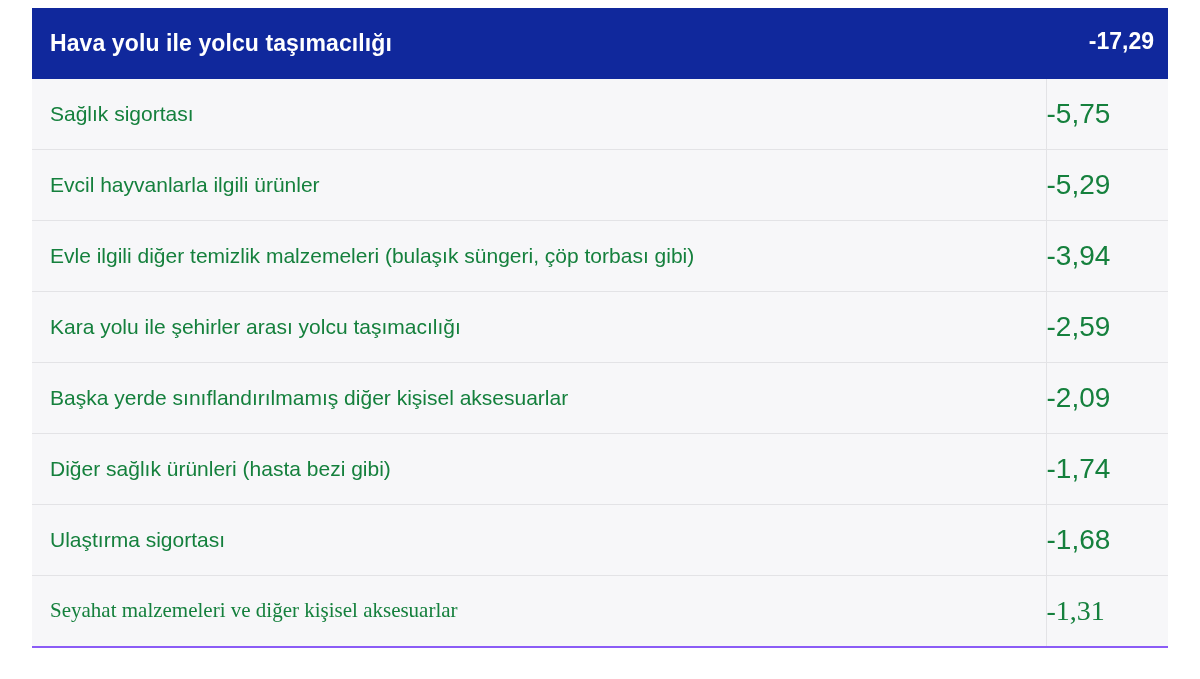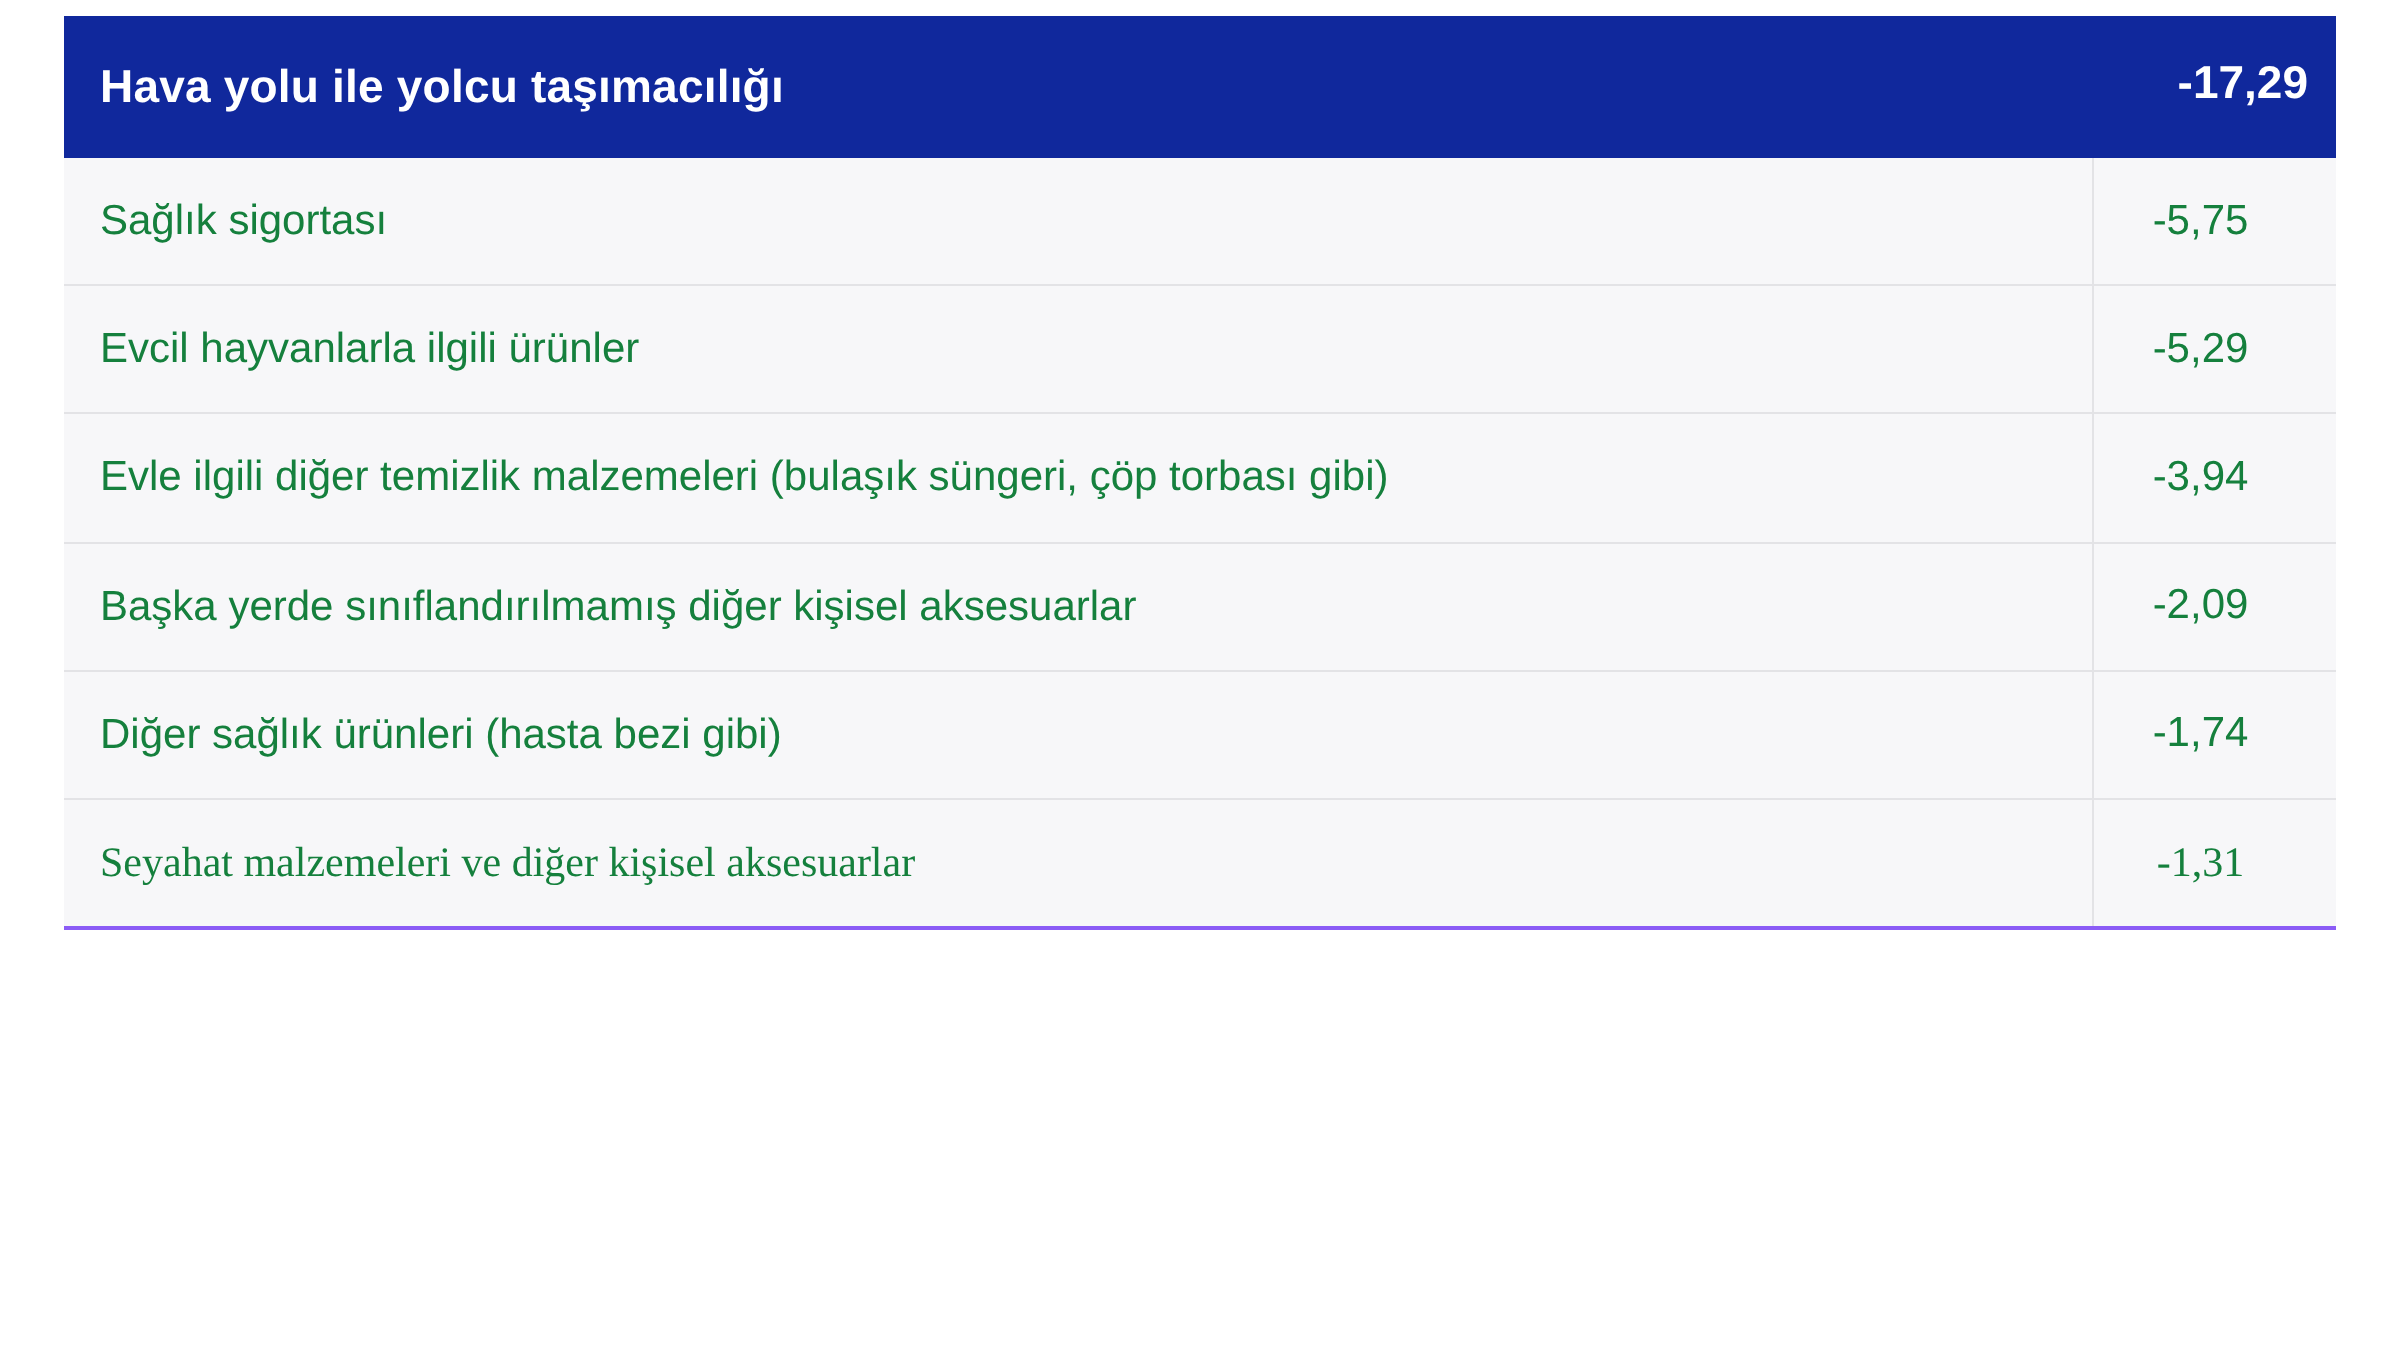--- a/index.html
+++ b/index.html
@@ -54,22 +54,22 @@
   }
   tr.data-row td.label {
     font-size: 21px;
     padding: 19px 10px 19px 18px;
     line-height: 1.2;
     white-space: nowrap;
     overflow: hidden;
     text-overflow: ellipsis;
   }
   tr.data-row td.value {
-    font-size: 21px;
-    text-align: center;
+    font-size: 28px;
+    text-align: left;
     padding: 19px 14px 19px 0;
     border-left: 1px solid #e3e3e6;
     white-space: nowrap;
   }
   tr.data-row:last-child td {
     border-bottom: 2px solid #8b5cf6;
     font-family: Liberation Serif, serif;
   }
 </style>
 </head>
@@ -92,26 +92,34 @@
       </tr>
       <tr class="data-row">
         <td class="label">Evcil hayvanlarla ilgili ürünler</td>
         <td class="value">-5,29</td>
       </tr>
       <tr class="data-row">
         <td class="label">Evle ilgili diğer temizlik malzemeleri (bulaşık süngeri, çöp torbası gibi)</td>
         <td class="value">-3,94</td>
       </tr>
       <tr class="data-row">
+        <td class="label">Kara yolu ile şehirler arası yolcu taşımacılığı</td>
+        <td class="value">-2,59</td>
+      </tr>
+      <tr class="data-row">
         <td class="label">Başka yerde sınıflandırılmamış diğer kişisel aksesuarlar</td>
         <td class="value">-2,09</td>
       </tr>
       <tr class="data-row">
         <td class="label">Diğer sağlık ürünleri (hasta bezi gibi)</td>
         <td class="value">-1,74</td>
+      </tr>
+      <tr class="data-row">
+        <td class="label">Ulaştırma sigortası</td>
+        <td class="value">-1,68</td>
       </tr>
       <tr class="data-row">
         <td class="label">Seyahat malzemeleri ve diğer kişisel aksesuarlar</td>
         <td class="value">-1,31</td>
       </tr>
     </tbody>
   </table>
 </div>
 
 </body></html>

